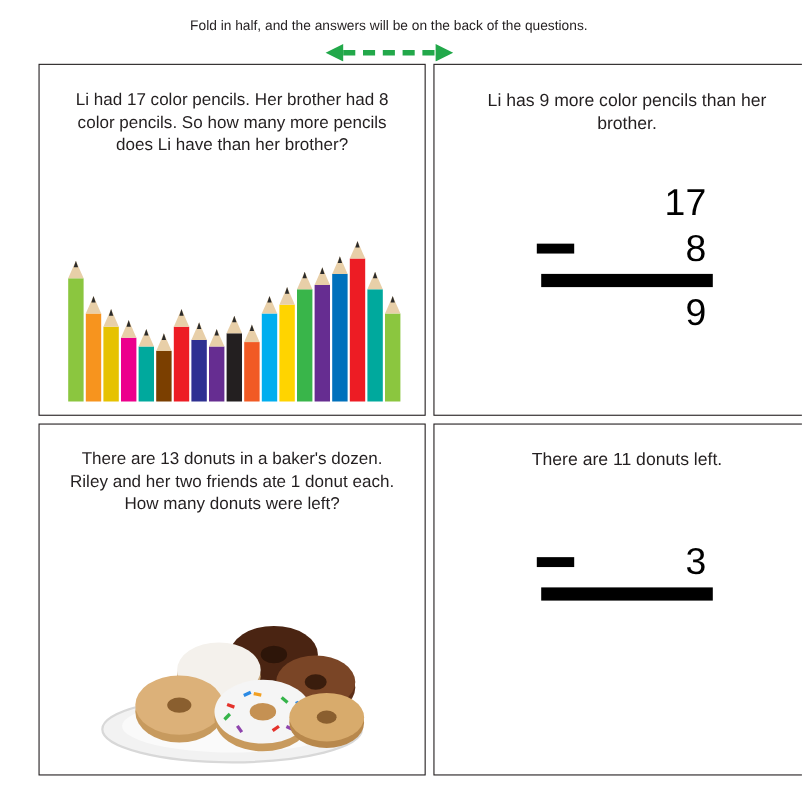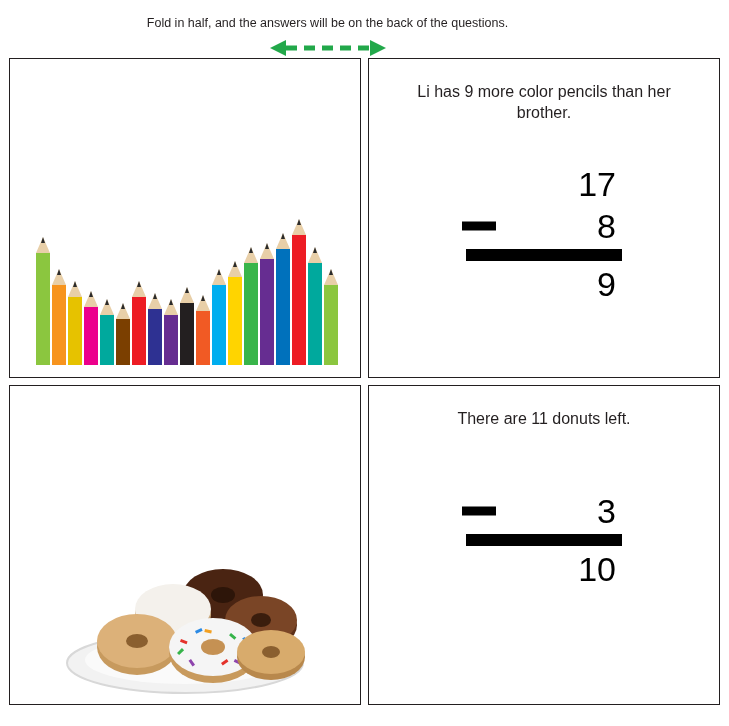--- a/index.html
+++ b/index.html
@@ -13,20 +13,21 @@
     font-family: "Liberation Sans", sans-serif;
     color: #231f20;
     position: relative;
     overflow: hidden;
   }
   .page {
     width: 655px;
     height: 726px;
     position: relative;
     box-sizing: border-box;
+    margin-left: 26px;
   }
 
   
   .fold-note {
     text-align: center;
     font-size: 12.5px;
     color: #231f20;
     padding-top: 16px;
     line-height: 1.2;
   }
@@ -198,20 +199,21 @@
         <line x1="18" y1="8" x2="102" y2="8" stroke-dasharray="11 7"></line>
       </g>
       <polygon points="2,8 18,0 18,16" fill="#22a84a"></polygon>
       <polygon points="118,8 102,0 102,16" fill="#22a84a"></polygon>
     </svg>
   </div>
 
   <div class="cards">
 
     <div class="card">
+      <div class="q-text">Li had 17 color pencils. Her brother had 8 color pencils. So how many more pencils does Li have than her brother?</div>
       <div class="q-art">
         <div class="pencils" id="pencil-row">
             <div class="pencil" style="left: 0px; height: 128px;">
               <div class="body" style="background: rgb(139, 198, 63);"></div>
               <div class="tip"></div>
               <div class="lead"></div>
             </div>
             <div class="pencil" style="left: 16px; height: 96px;">
               <div class="body" style="background: rgb(247, 148, 30);"></div>
               <div class="tip"></div>
@@ -315,20 +317,21 @@
         <div class="sum-row">
           <span class="minus-sign"></span>
           <span class="sum-num">8</span>
         </div>
         <div class="sum-bar"></div>
         <div class="sum-result">9</div>
       </div>
     </div>
 
     <div class="card">
+      <div class="q-text">There are 13 donuts in a baker's dozen. Riley and her two friends ate 1 donut each. How many donuts were left?</div>
       <div class="q-art">
         <svg class="donuts" viewBox="0 0 280 155">
 
           <ellipse cx="140" cy="120" rx="118" ry="30" fill="#f2f2f2" stroke="#d8d8d8" stroke-width="2"></ellipse>
           <ellipse cx="140" cy="117" rx="100" ry="24" fill="#fafafa"></ellipse>
 
           <ellipse cx="178" cy="58" rx="40" ry="28" fill="#6b3a1f"></ellipse>
           <ellipse cx="178" cy="52" rx="40" ry="26" fill="#4a2412"></ellipse>
           <ellipse cx="178" cy="52" rx="12" ry="8" fill="#2d1509"></ellipse>
           <ellipse cx="128" cy="72" rx="38" ry="26" fill="#c9a87c"></ellipse>
@@ -365,18 +368,17 @@
     </div>
 
     <div class="card">
       <div class="a-text">There are 11 donuts left.</div>
       <div class="sum">
         <div class="sum-row">
           <span class="minus-sign"></span>
           <span class="sum-num">3</span>
         </div>
         <div class="sum-bar"></div>
-        <div class="sum-result">10</div>
       </div>
     </div>
 
   </div>
 </div>
 
 </body></html>

